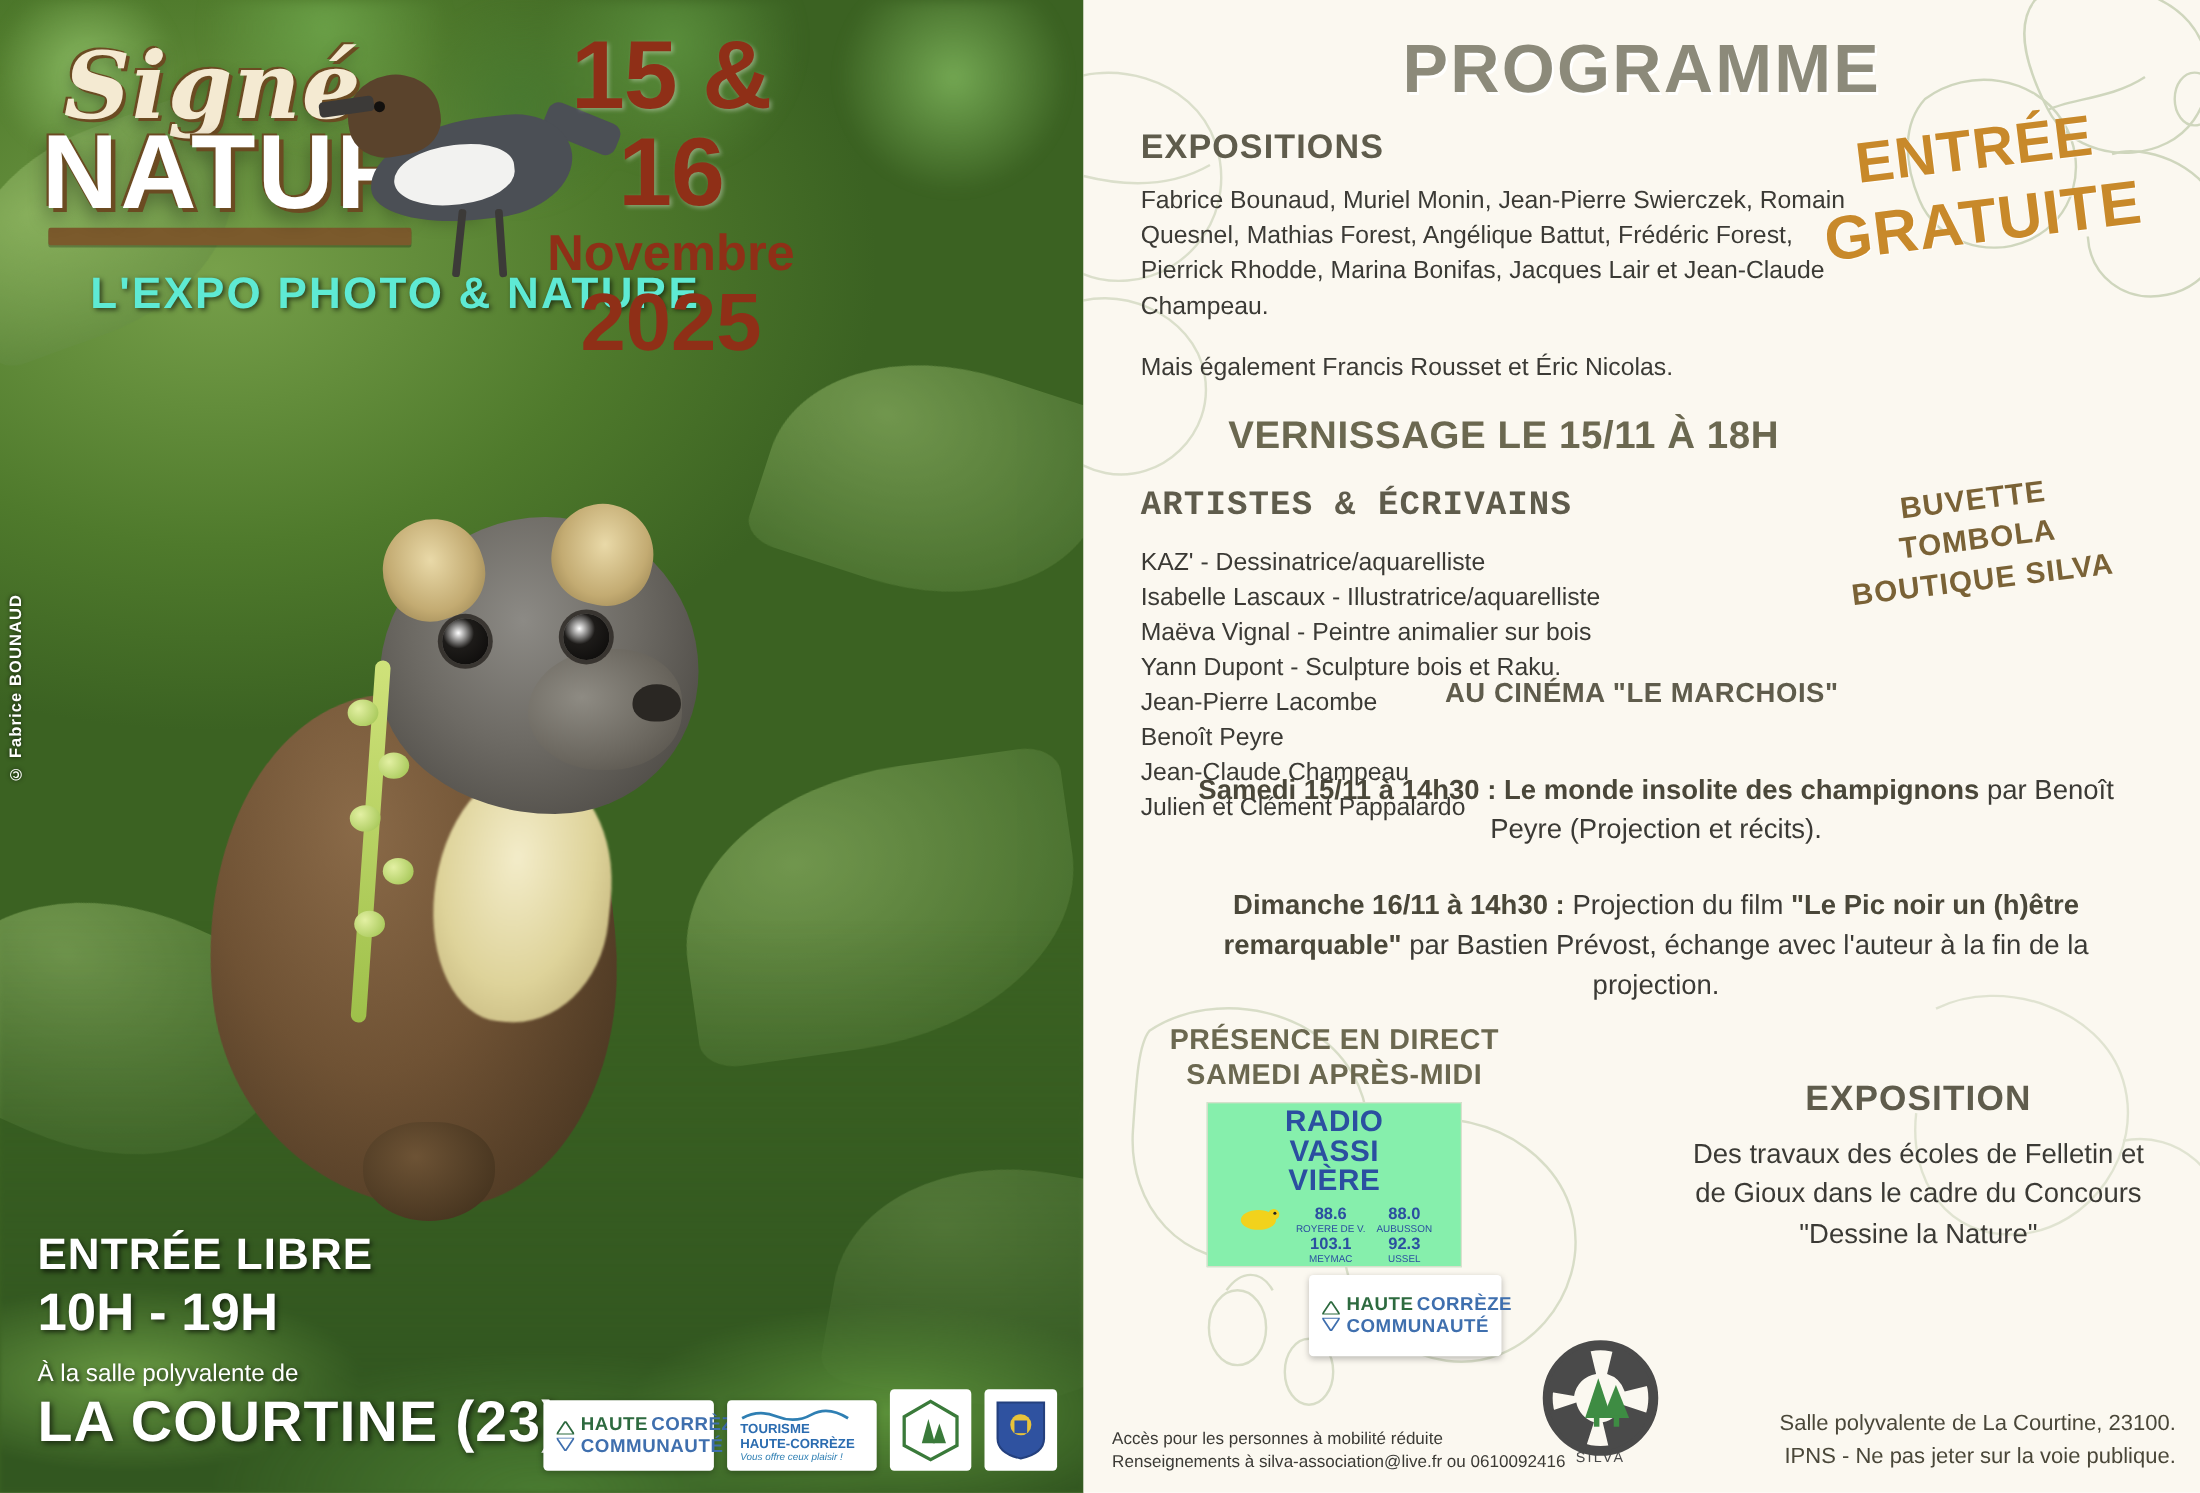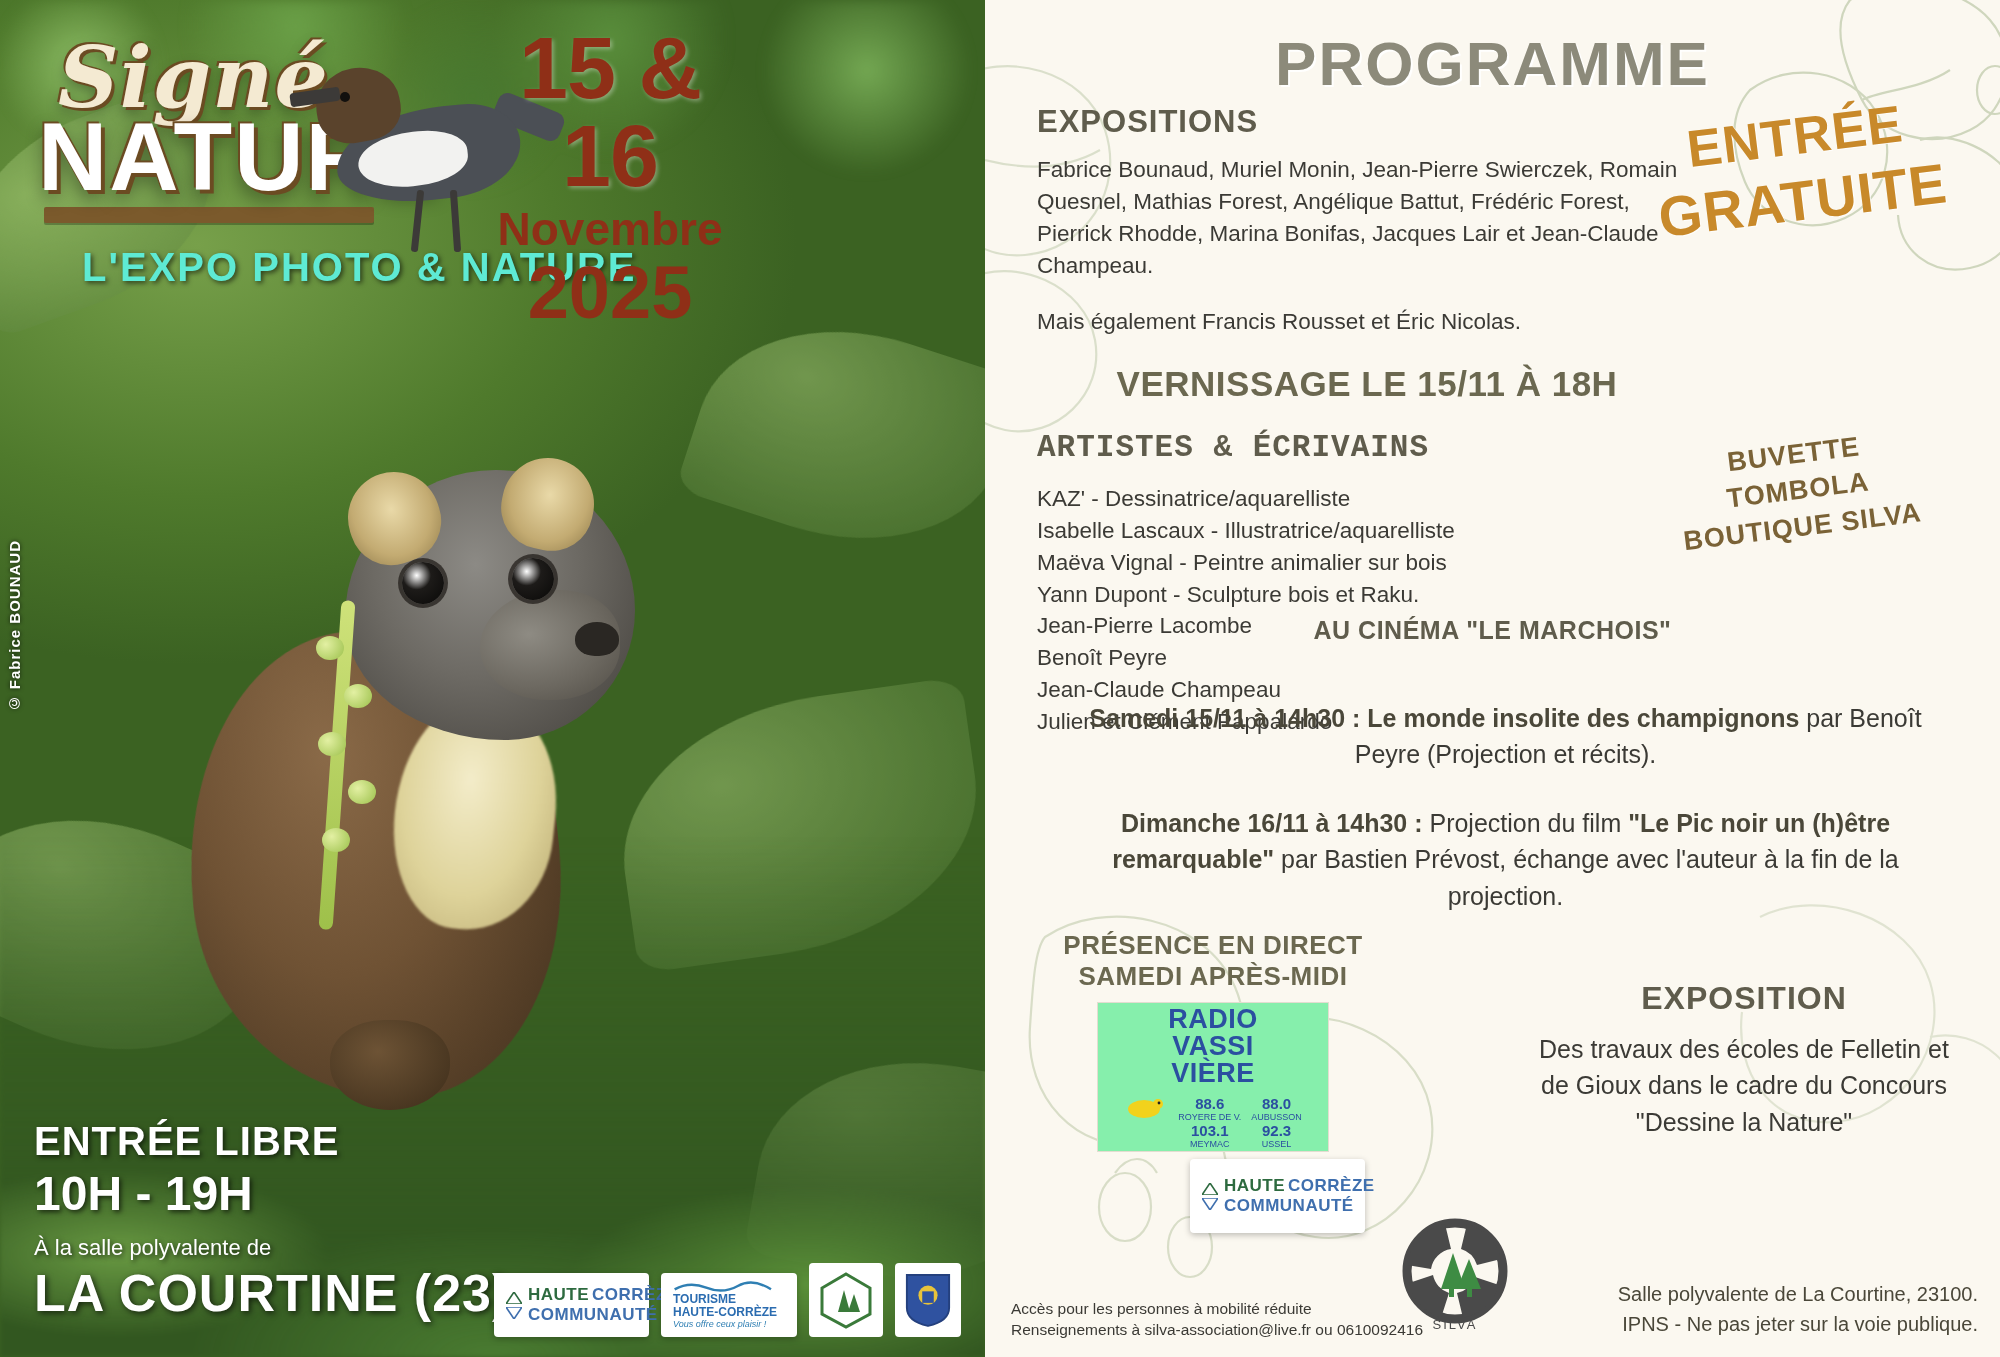--- a/index.html
+++ b/index.html
@@ -266,21 +266,21 @@
     font-size: 62px;
     letter-spacing: 2px;
     color: #8c8a7a;
     padding-top: 28px;
     text-shadow: 2px 2px 0 rgba(255,255,255,.9);
   }
   .sec-head {
     font-weight: bold; font-size: 31px; color: #5f5c4c; letter-spacing: 1px;
   }
   .body-text { font-size: 22.5px; color: #3b3a35; line-height: 1.42; }
-  .col-left { position:absolute; left: 52px; top: 104px; width: 660px; }
+  .col-left { position:absolute; left: 52px; top: 116px; width: 660px; }
   .expo-names { margin-top: 14px; }
   .expo-also { margin-top: 24px; }
   .vernissage {
     margin-top: 26px; text-align: center;
     font-weight: bold; font-size: 35px; color: #6b6850; letter-spacing: .5px;
   }
   .artistes-head { margin-top: 26px; font-family: Liberation Mono, monospace; }
   .artistes-list { margin-top: 18px; font-size: 22.5px; color:#3b3a35; line-height: 1.42; }
 
   .entree-gratuite {

